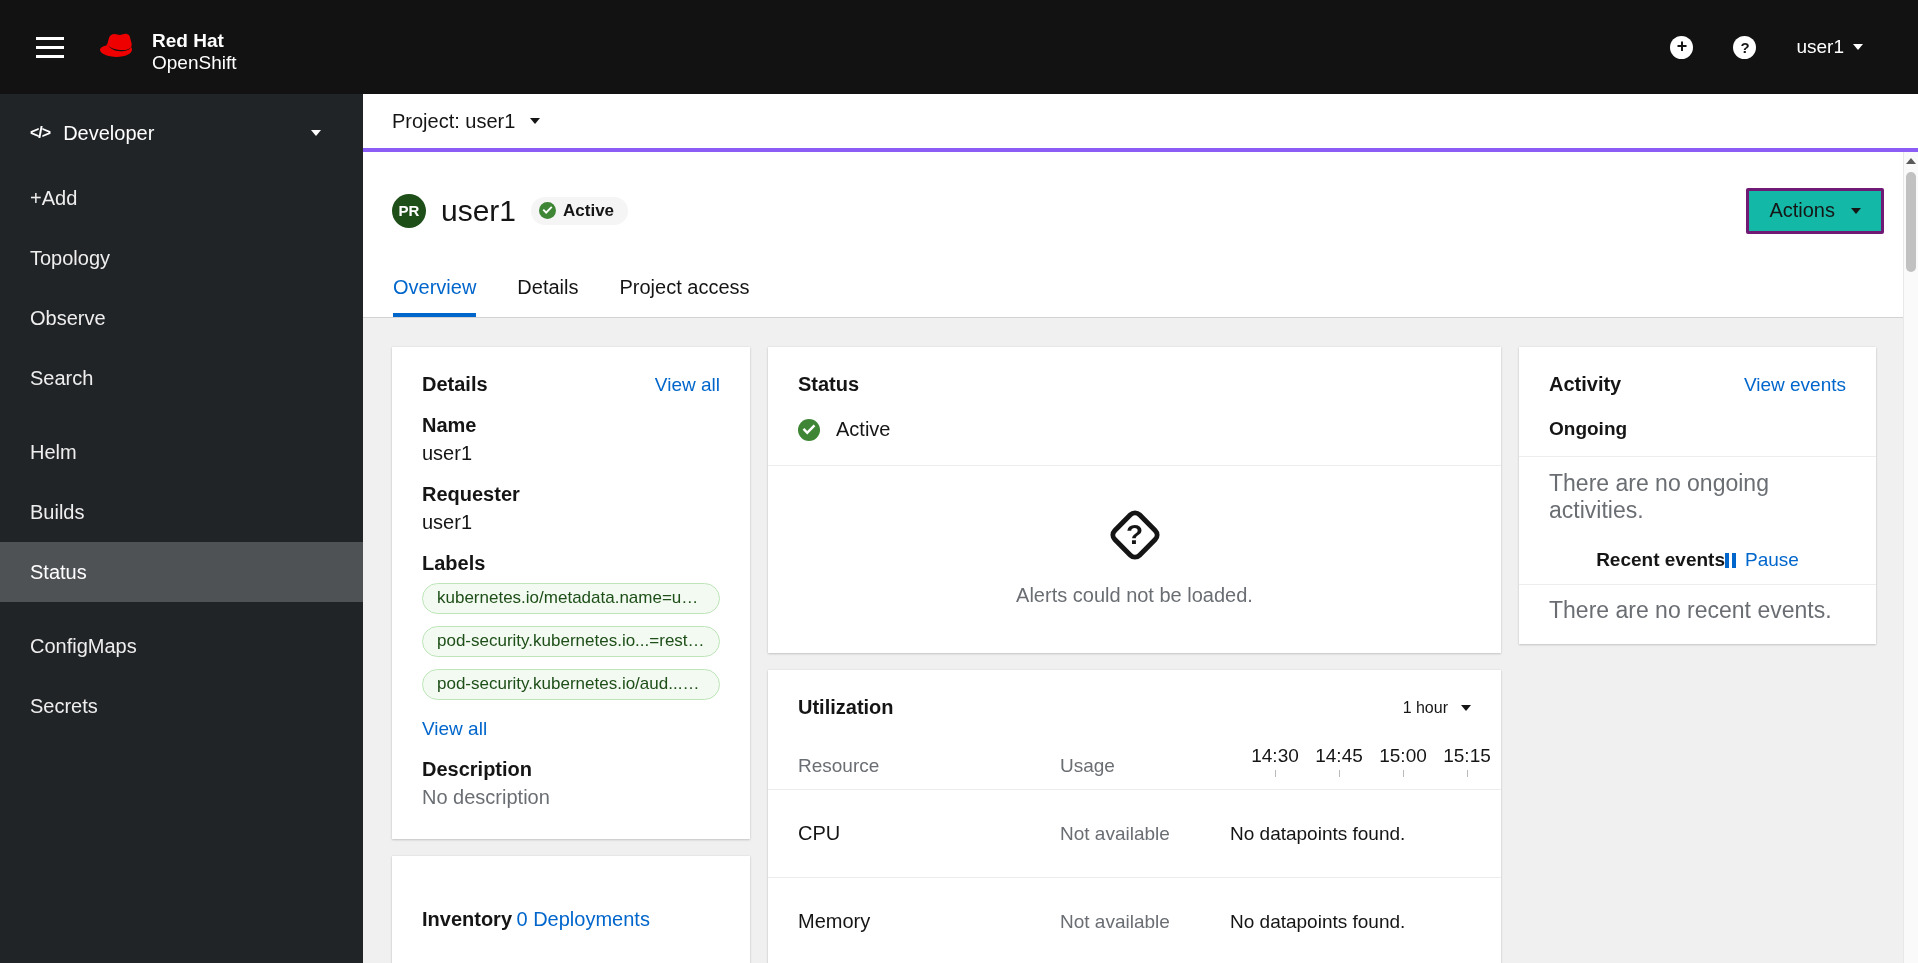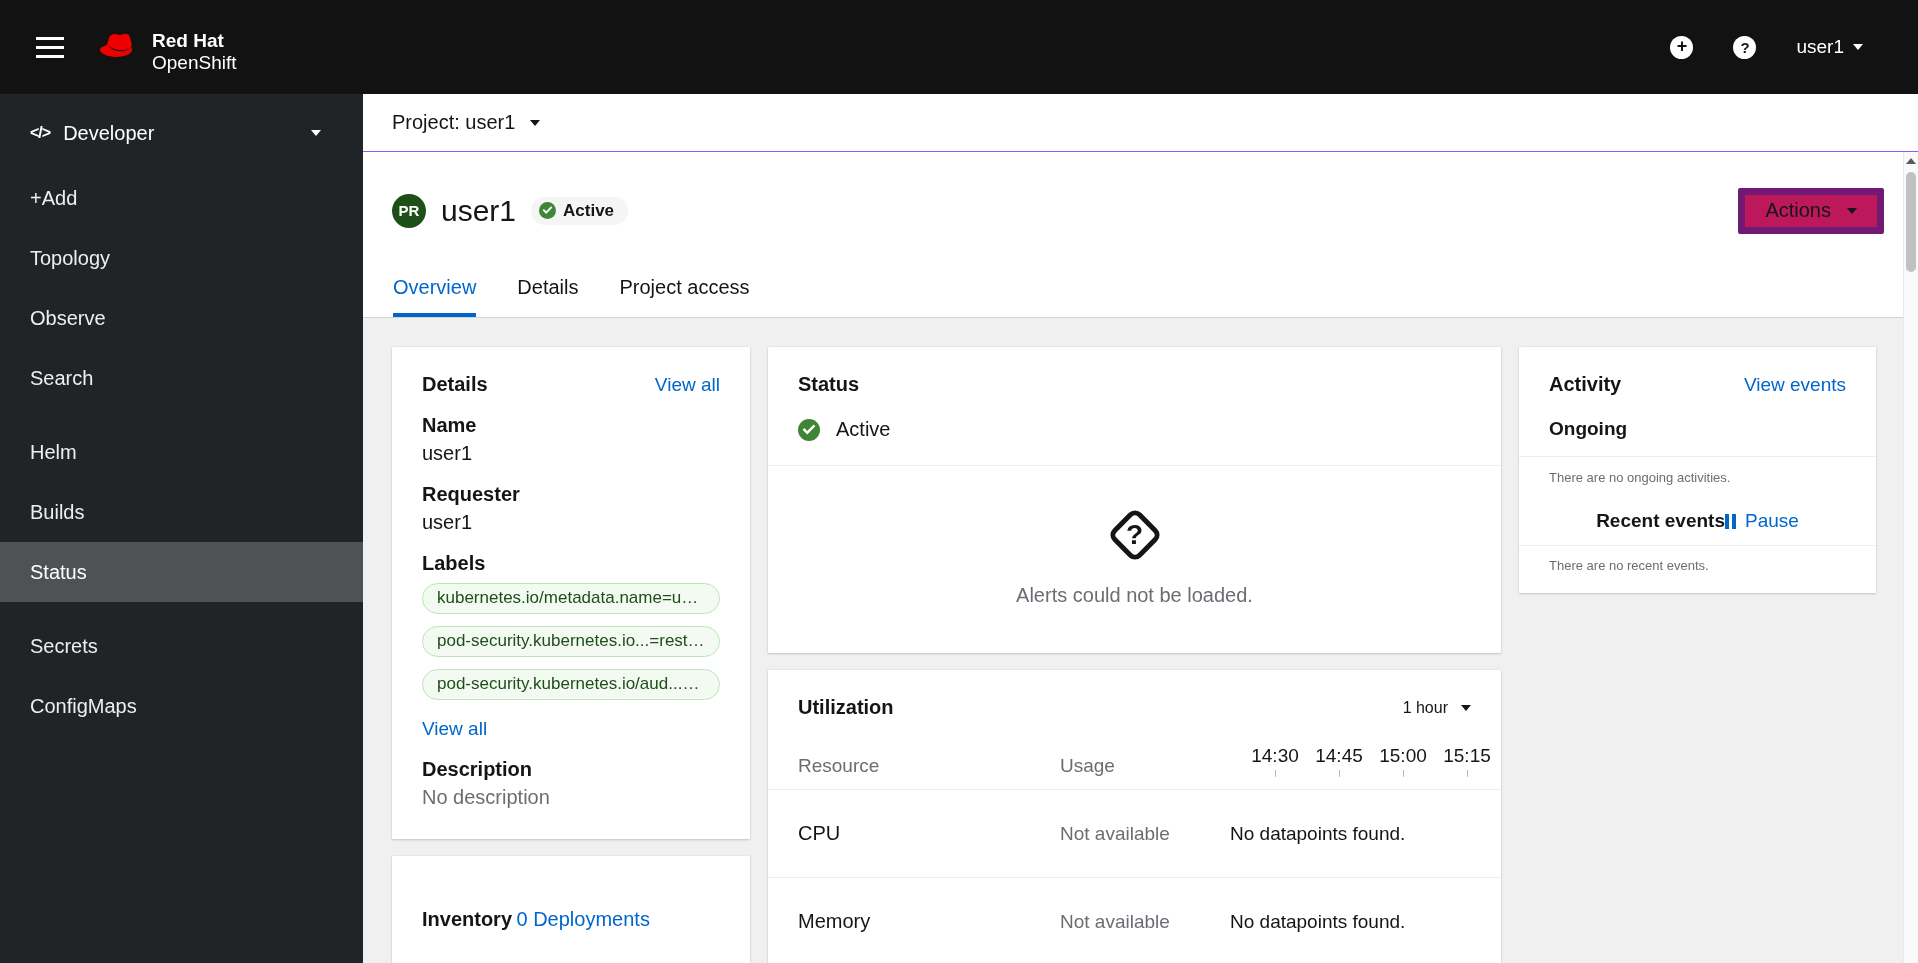--- a/index.html
+++ b/index.html
@@ -32,30 +32,30 @@
   .sidebar { width:363px; flex:0 0 363px; background:#212427; color:#fff; padding-top:12px; overflow:hidden; }
   .perspective { display:flex; align-items:center; width:100%; height:54px; padding:0 42px 0 30px; font-size:20px; color:#fff; }
   .code-icon { font-size:16px; font-weight:700; letter-spacing:-1px; margin-right:13px; }
   .persp-caret { margin-left:auto; }
   .nav-sec { padding:8px 0 6px; }
   .nav-item { height:60px; display:flex; align-items:center; padding:0 30px; font-size:20px; color:#eeeeee; cursor:pointer; }
   .nav-item.active { background:#4f5255; color:#fff; }
 
   
   .main { flex:1; min-width:0; display:flex; flex-direction:column; position:relative; background:#f0f0f0; }
-  .project-bar { height:58px; flex:0 0 58px; background:#fff; border-bottom:1px solid #8b5cf6; display:flex; align-items:center; padding-left:29px; }
+  .project-bar { height:58px; flex:0 0 58px; background:#fff; border-bottom:4px solid #8b5cf6; display:flex; align-items:center; padding-left:29px; }
   .project-select { display:flex; align-items:center; gap:15px; font-size:20px; color:#151515; }
   .scroll-wrap { flex:1; min-height:0; overflow:hidden; padding-right:6px; }
 
   .page-header { background:#fff; height:107px; display:flex; align-items:center; justify-content:space-between; padding:10px 28px 0 29px; }
   .title-row { display:flex; align-items:center; }
   .res-badge { width:34px; height:34px; border-radius:50%; background:#1e4f18; color:#fff; font-size:15px; font-weight:700; display:flex; align-items:center; justify-content:center; flex:0 0 34px; }
   .page-title { font-size:30px; font-weight:400; color:#151515; margin-left:15px; }
   .status-pill { margin-left:15px; display:inline-flex; align-items:center; gap:7px; background:#f5f5f5; border-radius:30px; padding:4px 14px 4px 8px; font-size:17px; font-weight:700; color:#151515; }
-  .actions-btn { height:46px; background:#be185d; border:7px solid #701a75; border-radius:2px; display:flex; align-items:center; justify-content:center; gap:16px; font-size:20px; color:#151515; padding:0 20px; }
+  .actions-btn { height:46px; background:#14b8a6; border:3px solid #701a75; border-radius:2px; display:flex; align-items:center; justify-content:center; gap:16px; font-size:20px; color:#151515; padding:0 20px; }
 
   .tabs { background:#fff; display:flex; gap:41px; padding-left:30px; border-bottom:1px solid #d2d2d2; height:59px; }
   .tab { font-size:20px; color:#151515; display:flex; align-items:center; height:100%; border-bottom:4px solid transparent; margin-bottom:-1px; padding-top:2px; }
   .tab.active { color:#0066cc; border-bottom-color:#0066cc; }
 
   
   .dash { padding:29px 28px 0 29px; display:flex; gap:18px; align-items:flex-start; }
   .col { display:flex; flex-direction:column; gap:17px; min-width:0; }
   .col-l { width:358px; flex:0 0 358px; }
   .col-m { width:733px; flex:0 0 733px; }
@@ -100,21 +100,21 @@
   .u-time { width:52px; text-align:center; font-size:19px; color:#151515; }
   .tick { display:block; width:1px; height:7px; background:#b8bbbe; margin:3px auto 0; }
   .u-row { padding:0 30px; height:88px; border-top:1px solid #ededed; }
   .u-res { font-size:20px; color:#151515; }
   .u-usage { font-size:19px; color:#6a6e73; }
   .u-data { font-size:19px; color:#151515; }
 
   
   .act-top { padding:26px 30px 16px; }
   .act-sub { font-size:19px; font-weight:600; color:#151515; margin-top:22px; }
-  .act-empty { padding:13px 30px; font-size:13px; color:#6a6e73; }
+  .act-empty { padding:13px 30px; font-size:23px; color:#6a6e73; }
   .act-empty.last { padding:12px 30px 20px; }
   .act-recent { padding:12px 30px 13px; display:flex; justify-content:center; align-items:center; }
   .pause-btn { display:flex; align-items:center; gap:9px; color:#0066cc; font-size:19px; }
   .pause-icon { display:flex; gap:3px; }
   .pause-icon i { display:block; width:4px; height:15px; background:#0066cc; }
 
   
   .scrollbar { position:absolute; top:58px; right:0; bottom:0; width:15px; background:#fafafa; border-left:1px solid #e8e8e8; }
   .sb-arrow { width:0; height:0; border-left:5px solid transparent; border-right:5px solid transparent; border-bottom:6px solid #5a5a5a; margin:6px auto 0; }
   .sb-thumb { position:absolute; top:20px; left:2px; width:10px; height:100px; background:#c1c1c1; border-radius:7px; }
@@ -170,22 +170,22 @@
         <li class="nav-item">Topology</li>
         <li class="nav-item">Observe</li>
         <li class="nav-item">Search</li>
       </ul>
       <ul class="nav-sec">
         <li class="nav-item">Helm</li>
         <li class="nav-item">Builds</li>
         <li class="nav-item active">Status</li>
       </ul>
       <ul class="nav-sec">
+        <li class="nav-item">ConfigMaps</li>
         <li class="nav-item">Secrets</li>
-        <li class="nav-item">ConfigMaps</li>
       </ul>
     </nav>
 
     <main class="main">
       <div class="project-bar">
         <button class="project-select">
           <span>Project: user1</span>
           <span class="caret"></span>
         </button>
       </div>

